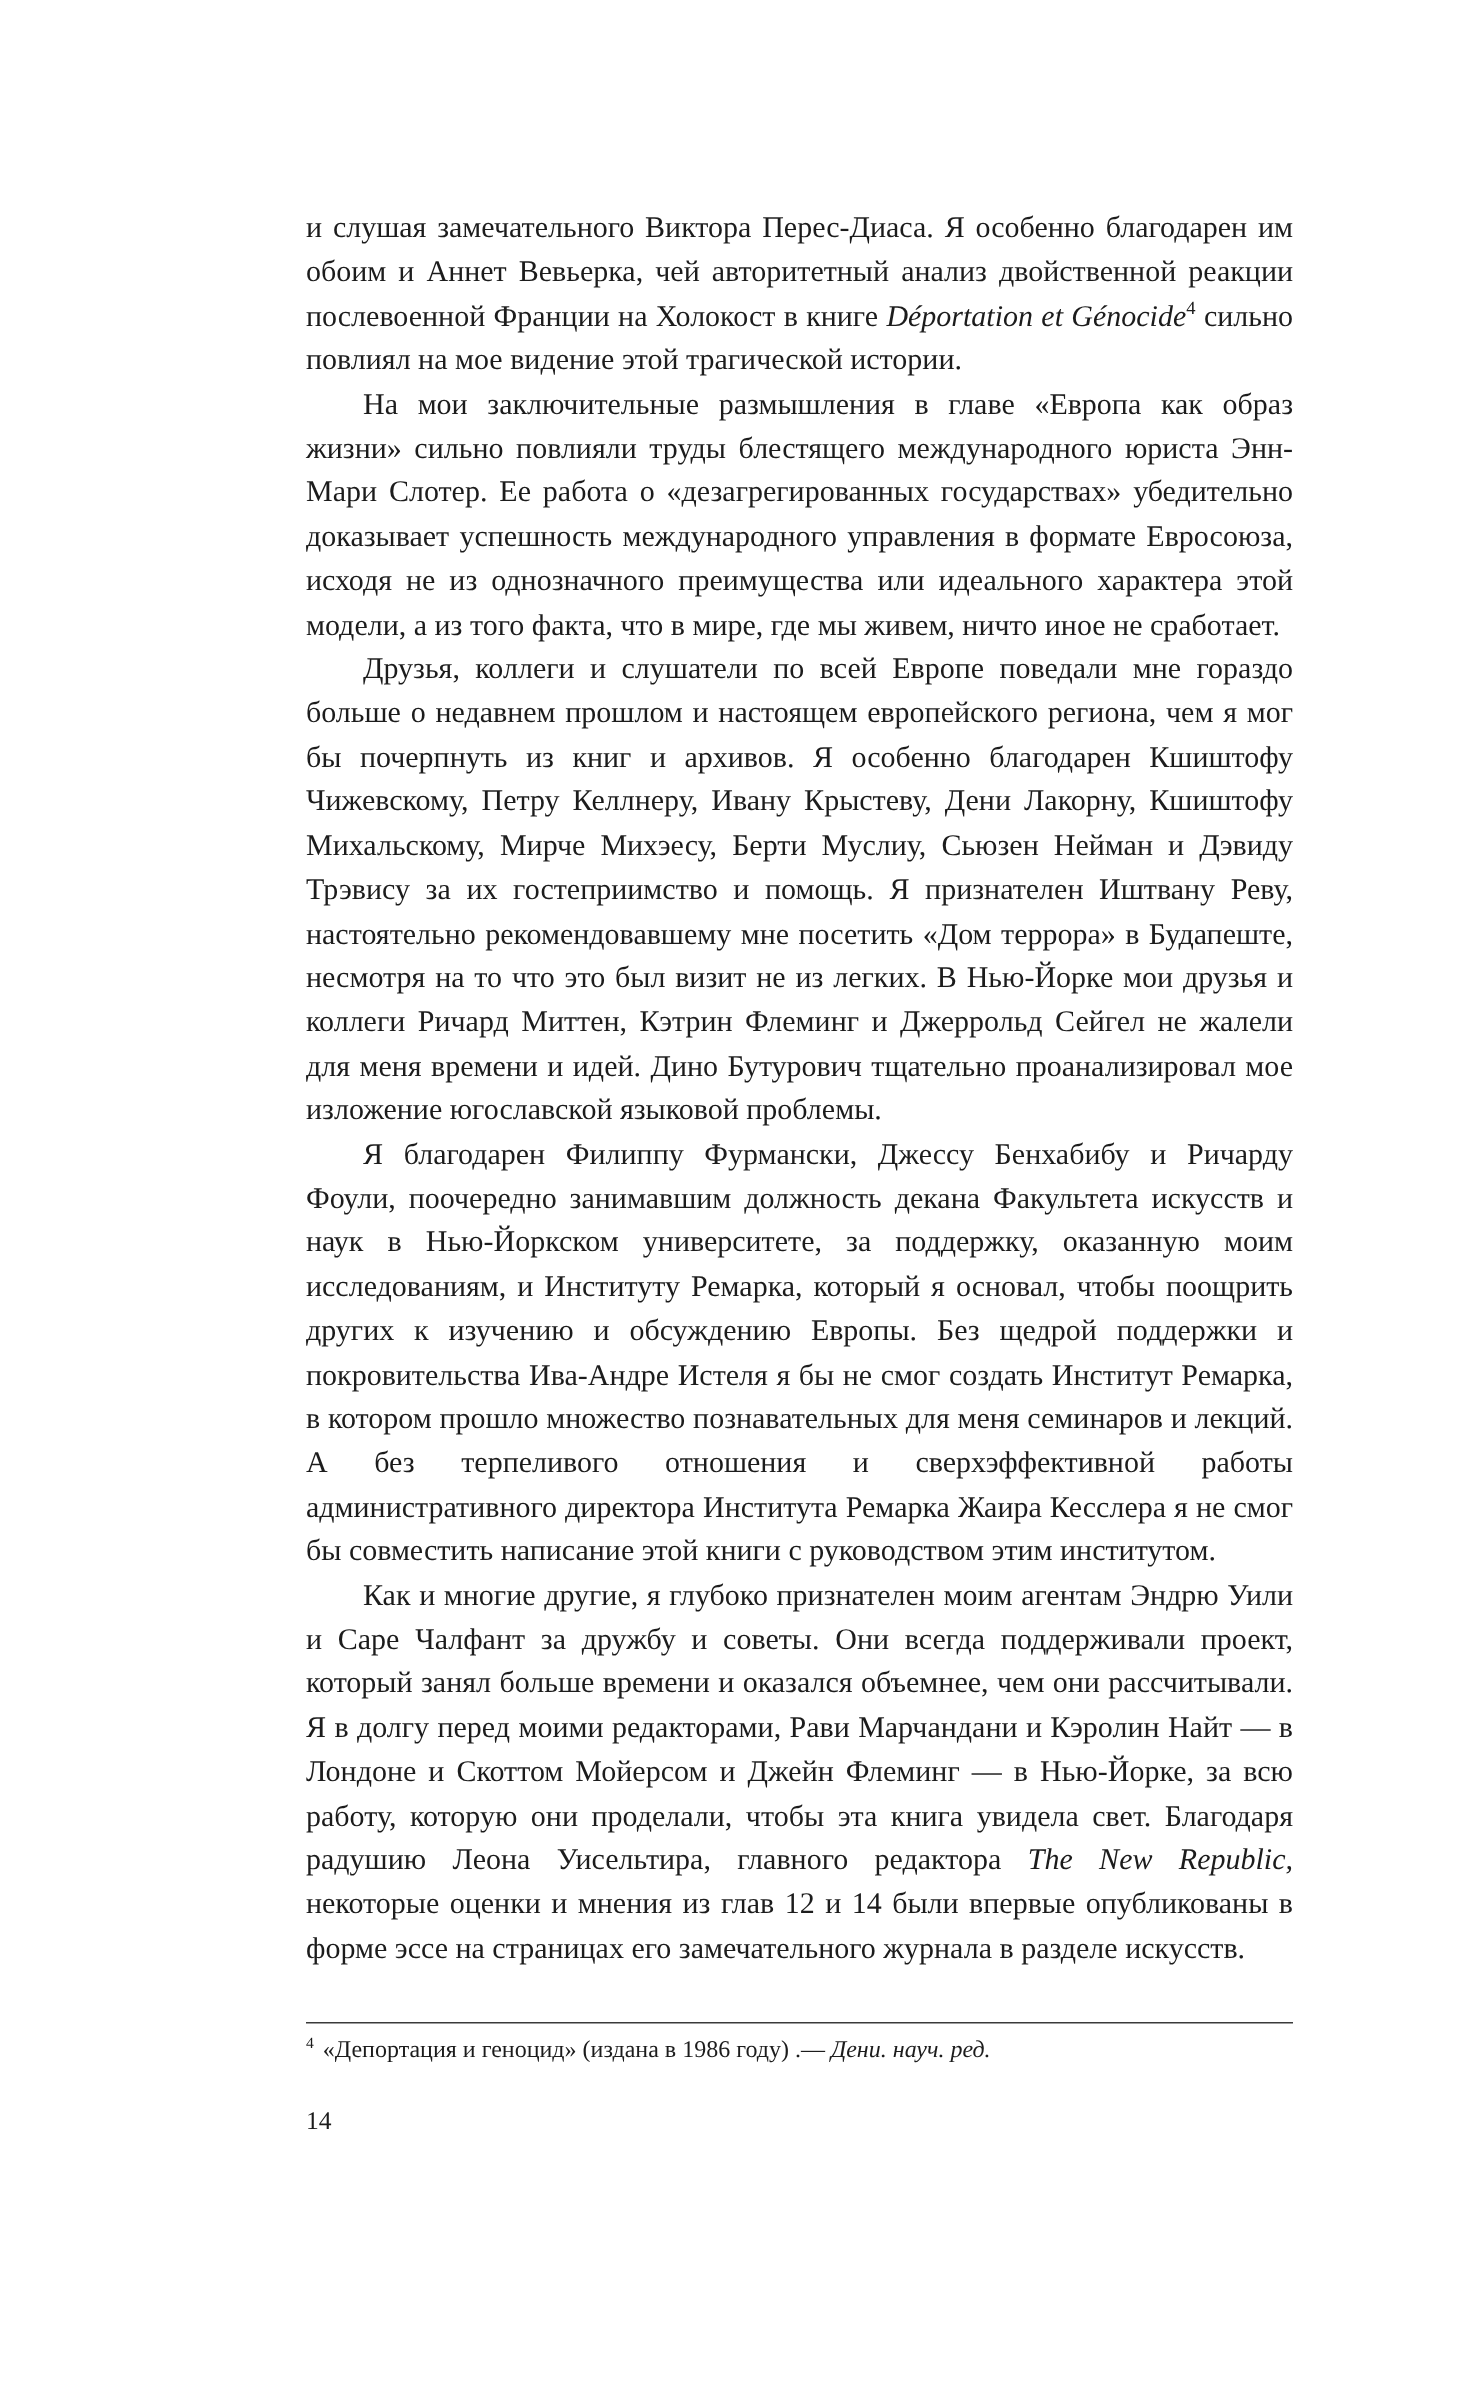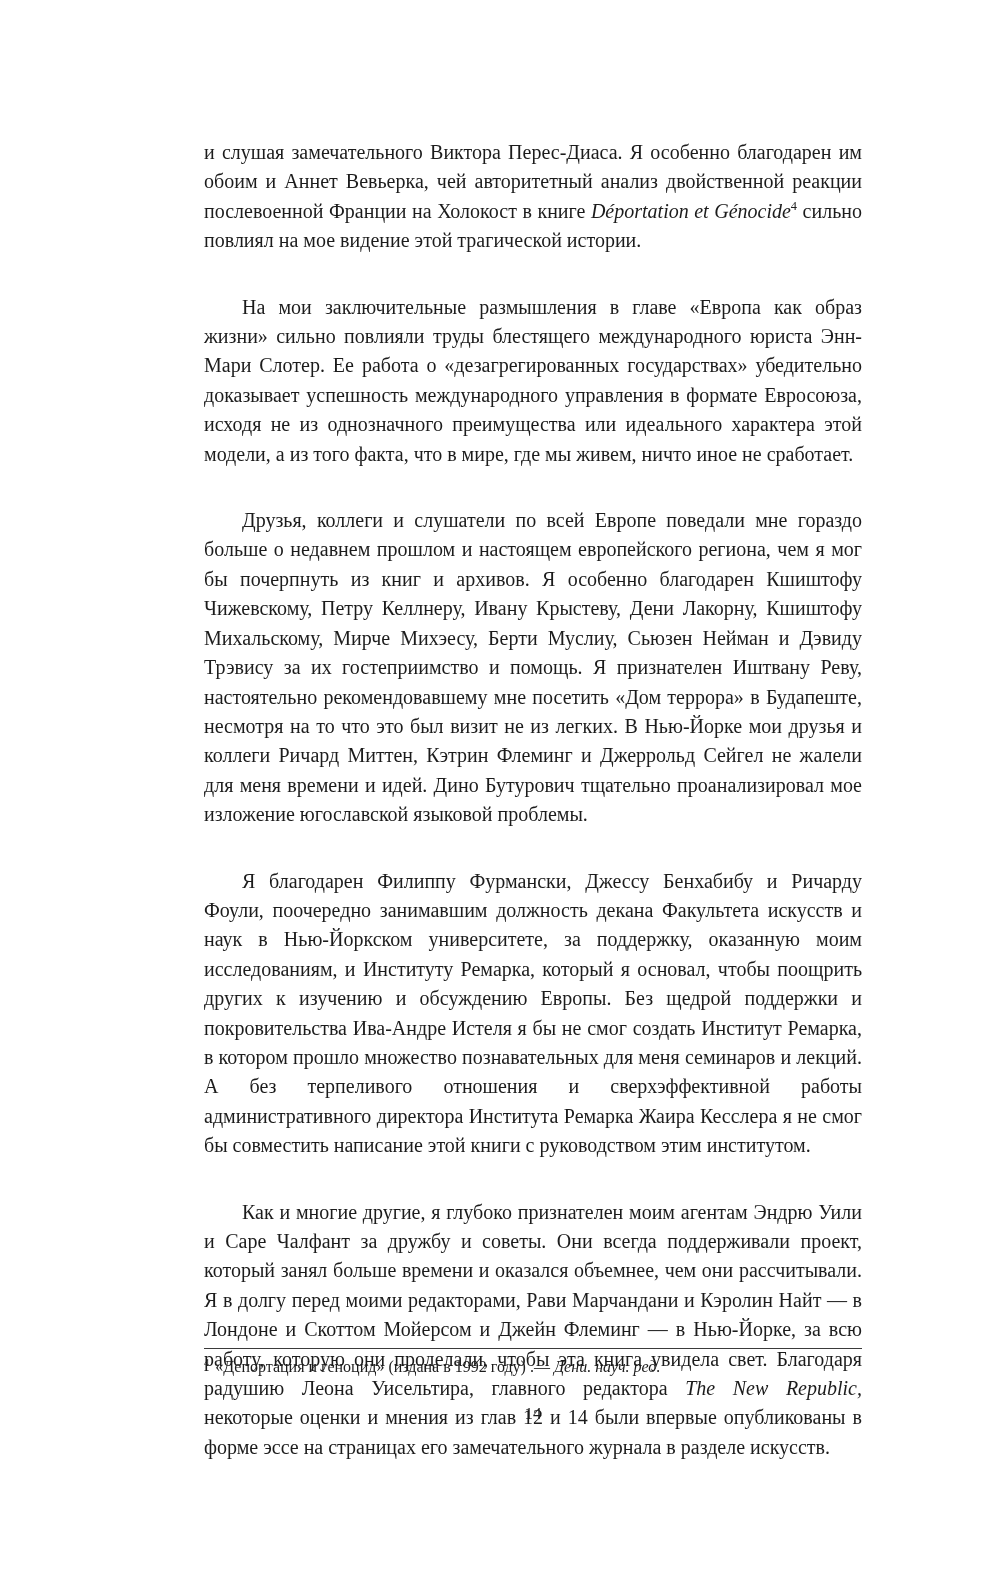--- a/index.html
+++ b/index.html
@@ -26,21 +26,20 @@
     text-align: justify;
     hyphens: auto;
     -webkit-hyphens: auto;
   }
   p.para {
     margin: 0;
     padding: 0;
   }
   p.para.indent {
     text-indent: 38px;
-    margin-top: 37px;
   }
   .italic {
     font-style: italic;
   }
   sup.fn-ref {
     font-size: 0.62em;
     vertical-align: super;
     line-height: 0;
   }
   .footnote-area {
@@ -65,21 +64,21 @@
     font-size: 0.65em;
     vertical-align: super;
     line-height: 0;
     margin-right: 6px;
   }
   .page-number {
     position: absolute;
     left: 204px;
     top: 1404px;
     width: 658px;
-    text-align: center;
+    text-align: left;
     font-size: 17px;
     color: #1c1c1c;
   }
 </style>
 </head>
 <body>
 
 <div class="page">
 
   <div class="text-block">
@@ -92,18 +91,18 @@
 
     <p class="para indent"><span>Я благодарен Филиппу Фурмански, Джессу Бенхабибу и Ричарду Фоули, поочередно занимавшим должность декана Факультета искусств и наук в Нью-Йоркском университете, за поддержку, оказанную моим исследованиям, и Институту Ремарка, который я основал, чтобы поощрить других к изучению и обсуждению Европы. Без щедрой поддержки и покровительства Ива-Андре Истеля я бы не смог создать Институт Ремарка, в котором прошло множество познавательных для меня семинаров и лекций. А без терпеливого отношения и сверхэффективной работы административного директора Института Ремарка Жаира Кесслера я не смог бы совместить написание этой книги с руководством этим институтом.</span></p>
 
     <p class="para indent"><span>Как и многие другие, я глубоко признателен моим агентам Эндрю Уили и Саре Чалфант за дружбу и советы. Они всегда поддерживали проект, который занял больше времени и оказался объемнее, чем они рассчитывали. Я в долгу перед моими редакторами, Рави Марчандани и Кэролин Найт — в Лондоне и Скоттом Мойерсом и Джейн Флеминг — в Нью-Йорке, за всю работу, которую они проделали, чтобы эта книга увидела свет. Благодаря радушию Леона Уисельтира, главного редактора </span><span class="italic">The New Republic,</span><span> некоторые оценки и мнения из глав 12 и 14 были впервые опубликованы в форме эссе на страницах его замечательного журнала в разделе искусств.</span></p>
 
 
   </div>
 
   <div class="footnote-area">
     <hr class="footnote-rule">
-    <p class="footnote"><sup class="fn-mark">4</sup><span>«Депортация и геноцид» (издана в 1992 году) .— </span><span class="italic">Дени. науч. ред.</span></p>
+    <p class="footnote"><sup class="fn-mark">4</sup><span>«Депортация и геноцид» (издана в 1986 году) .— </span><span class="italic">Дени. науч. ред.</span></p>
   </div>
 
   <div class="page-number">14</div>
 
 </div>
 
 </body></html>

